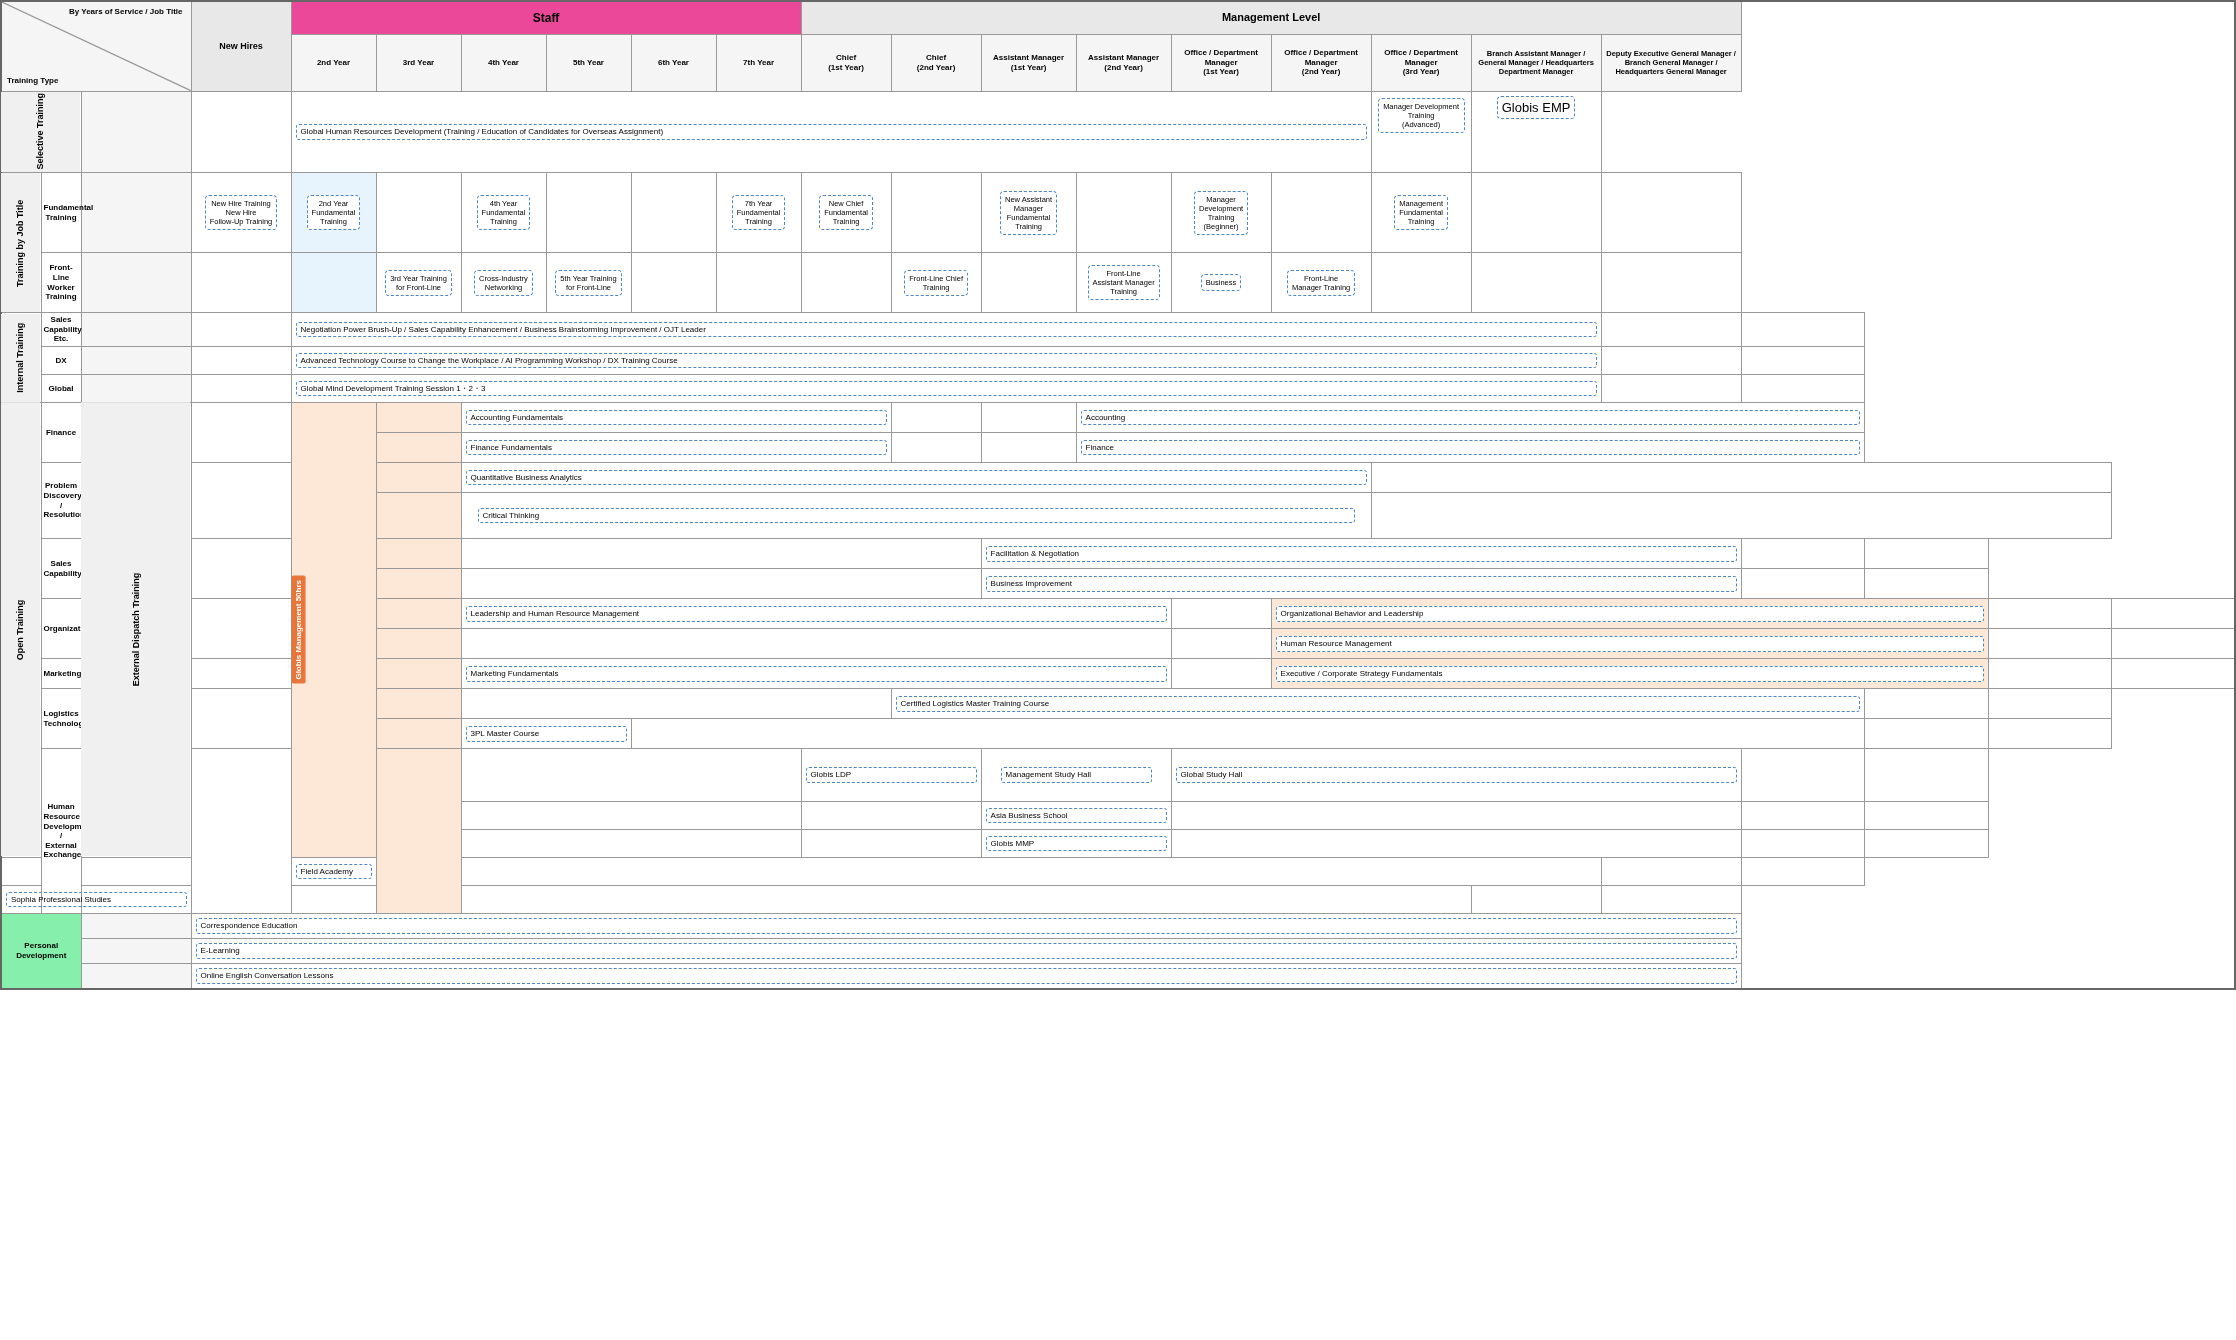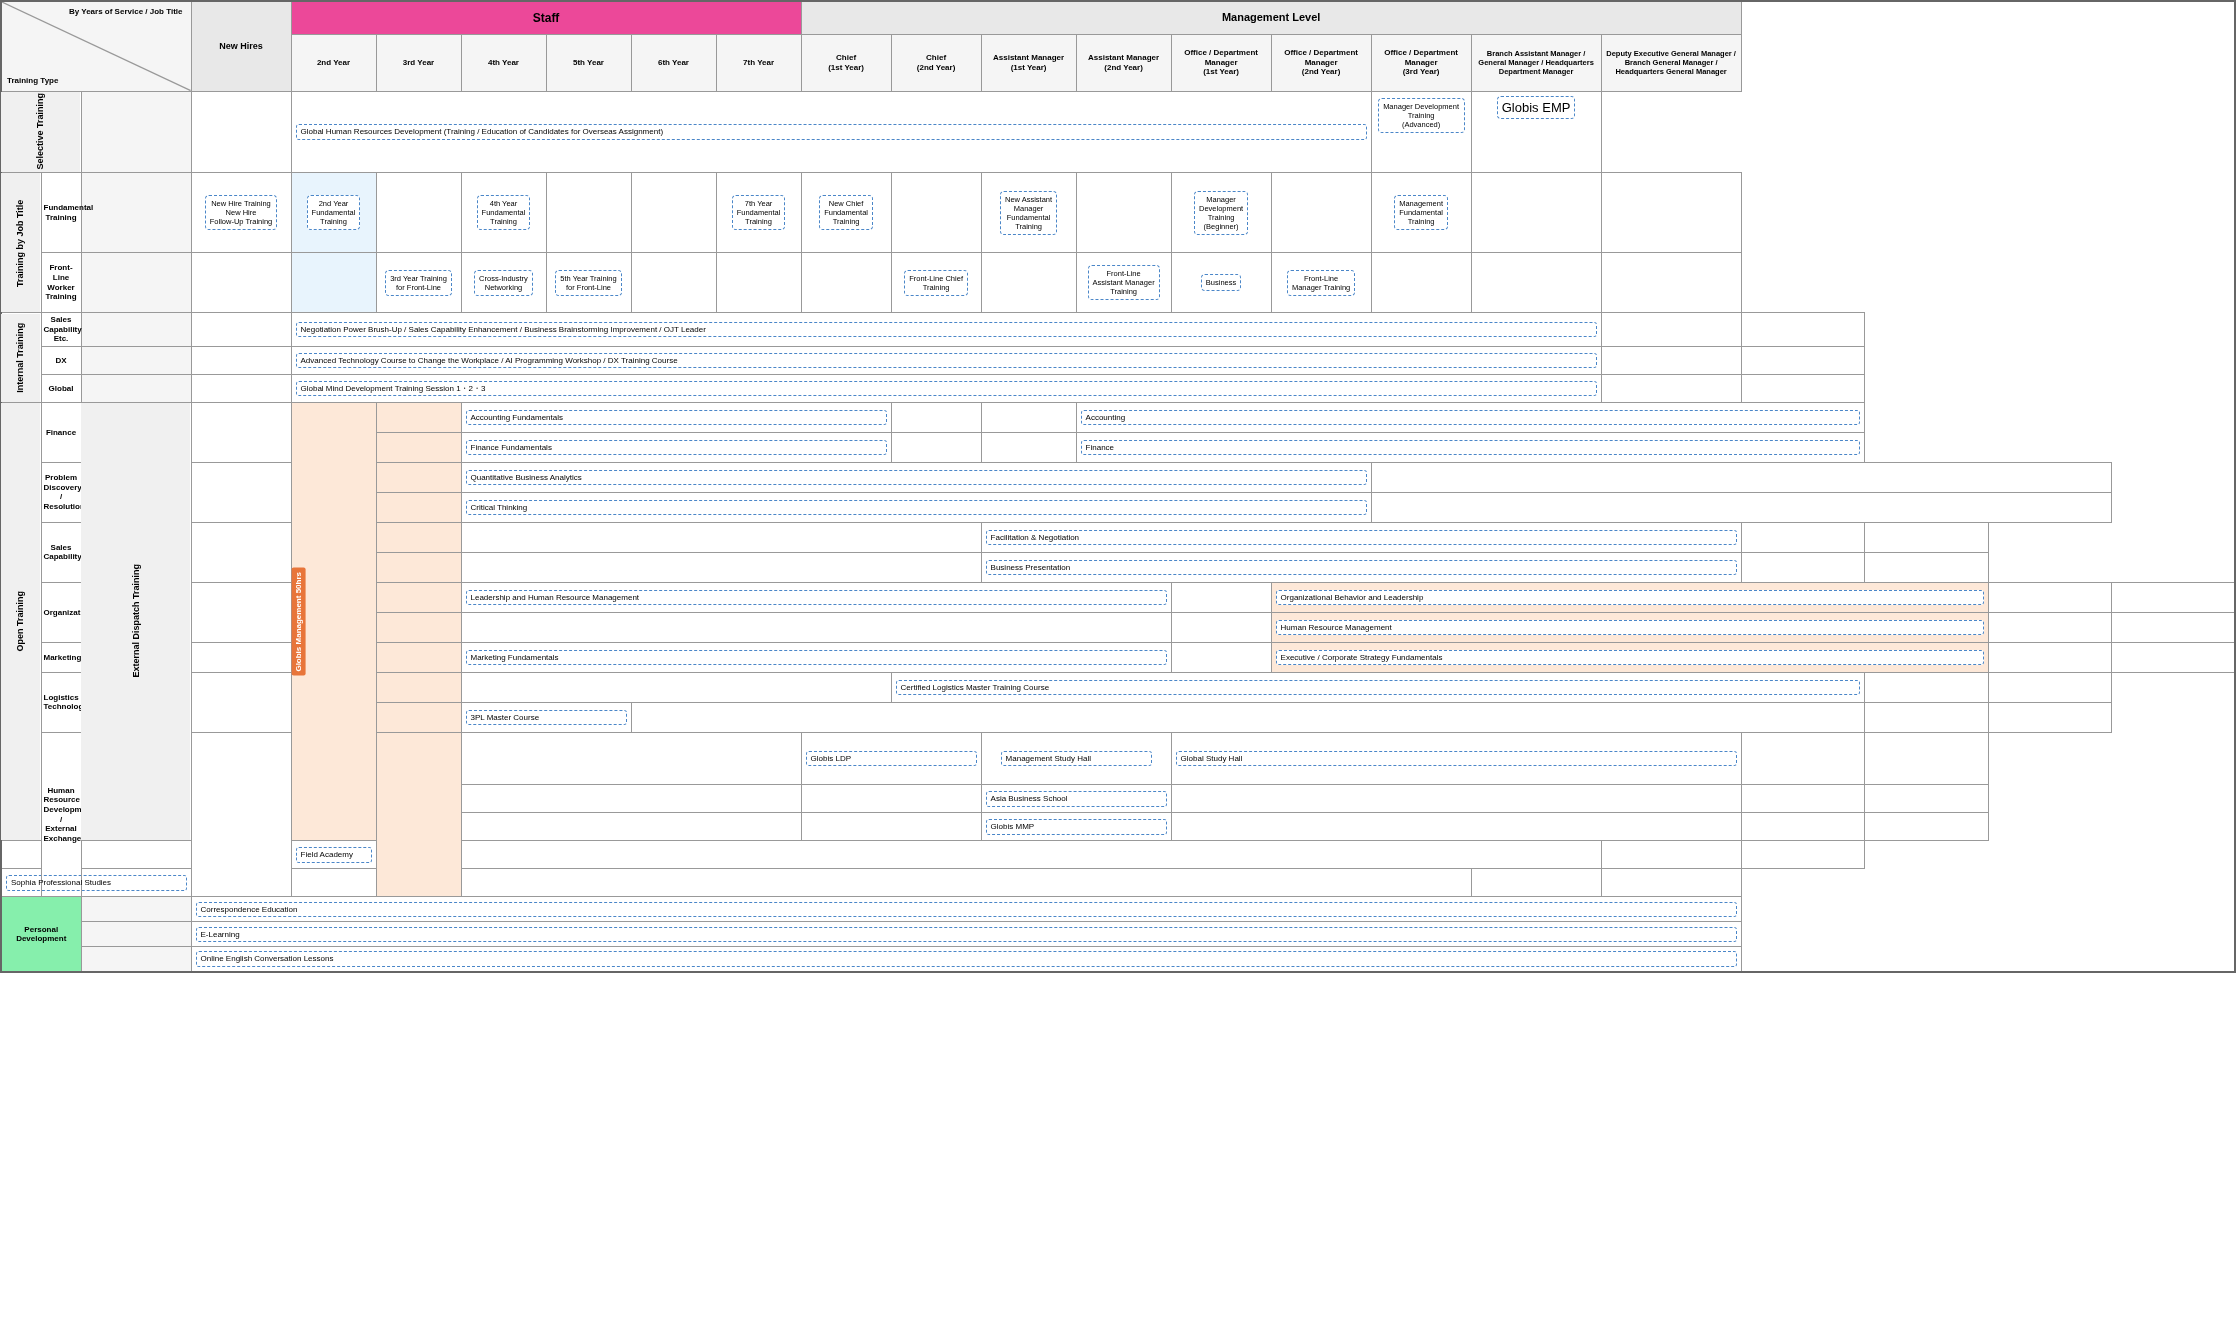--- a/index.html
+++ b/index.html
@@ -377,21 +377,21 @@
         <span class="span-bar">Quantitative Business Analytics</span>
       </td>
 
       <td colspan="6"></td>
     </tr>
 
     <tr style="height:30px;">
 
       <td class="peach-bg"></td>
 
-      <td colspan="10" style="padding:2px; vertical-align:middle;margin-top:47px;">
+      <td colspan="10" style="padding:14px; vertical-align:middle;margin-top:47px;">
         <span class="span-bar">Critical Thinking</span>
       </td>
 
       <td colspan="6"></td>
     </tr>
 
     <tr style="height:30px;">
       <td class="row-label" rowspan="2" style="font-size:8px; font-weight:bold; padding:2px;">Sales Capability</td>
       <td rowspan="2"></td>
       <td class="peach-bg"></td>
@@ -403,21 +403,21 @@
       </td>
       <td></td>
       <td></td>
     </tr>
     <tr style="height:30px;">
 
       <td class="peach-bg"></td>
       <td colspan="6"></td>
 
       <td colspan="7" style="padding:2px; vertical-align:middle;">
-        <span class="span-bar">Business Presentation</span>
+        <span class="span-bar">Business Improvement</span>
       </td>
       <td></td>
       <td></td>
     </tr>
 
     <tr style="height:30px;">
       <td class="row-label" rowspan="2" style="font-size:8px; font-weight:bold; padding:2px;">Organization</td>
       <td rowspan="2"></td>
       <td class="peach-bg"></td>
       <td colspan="8" style="padding:2px; vertical-align:middle;">

